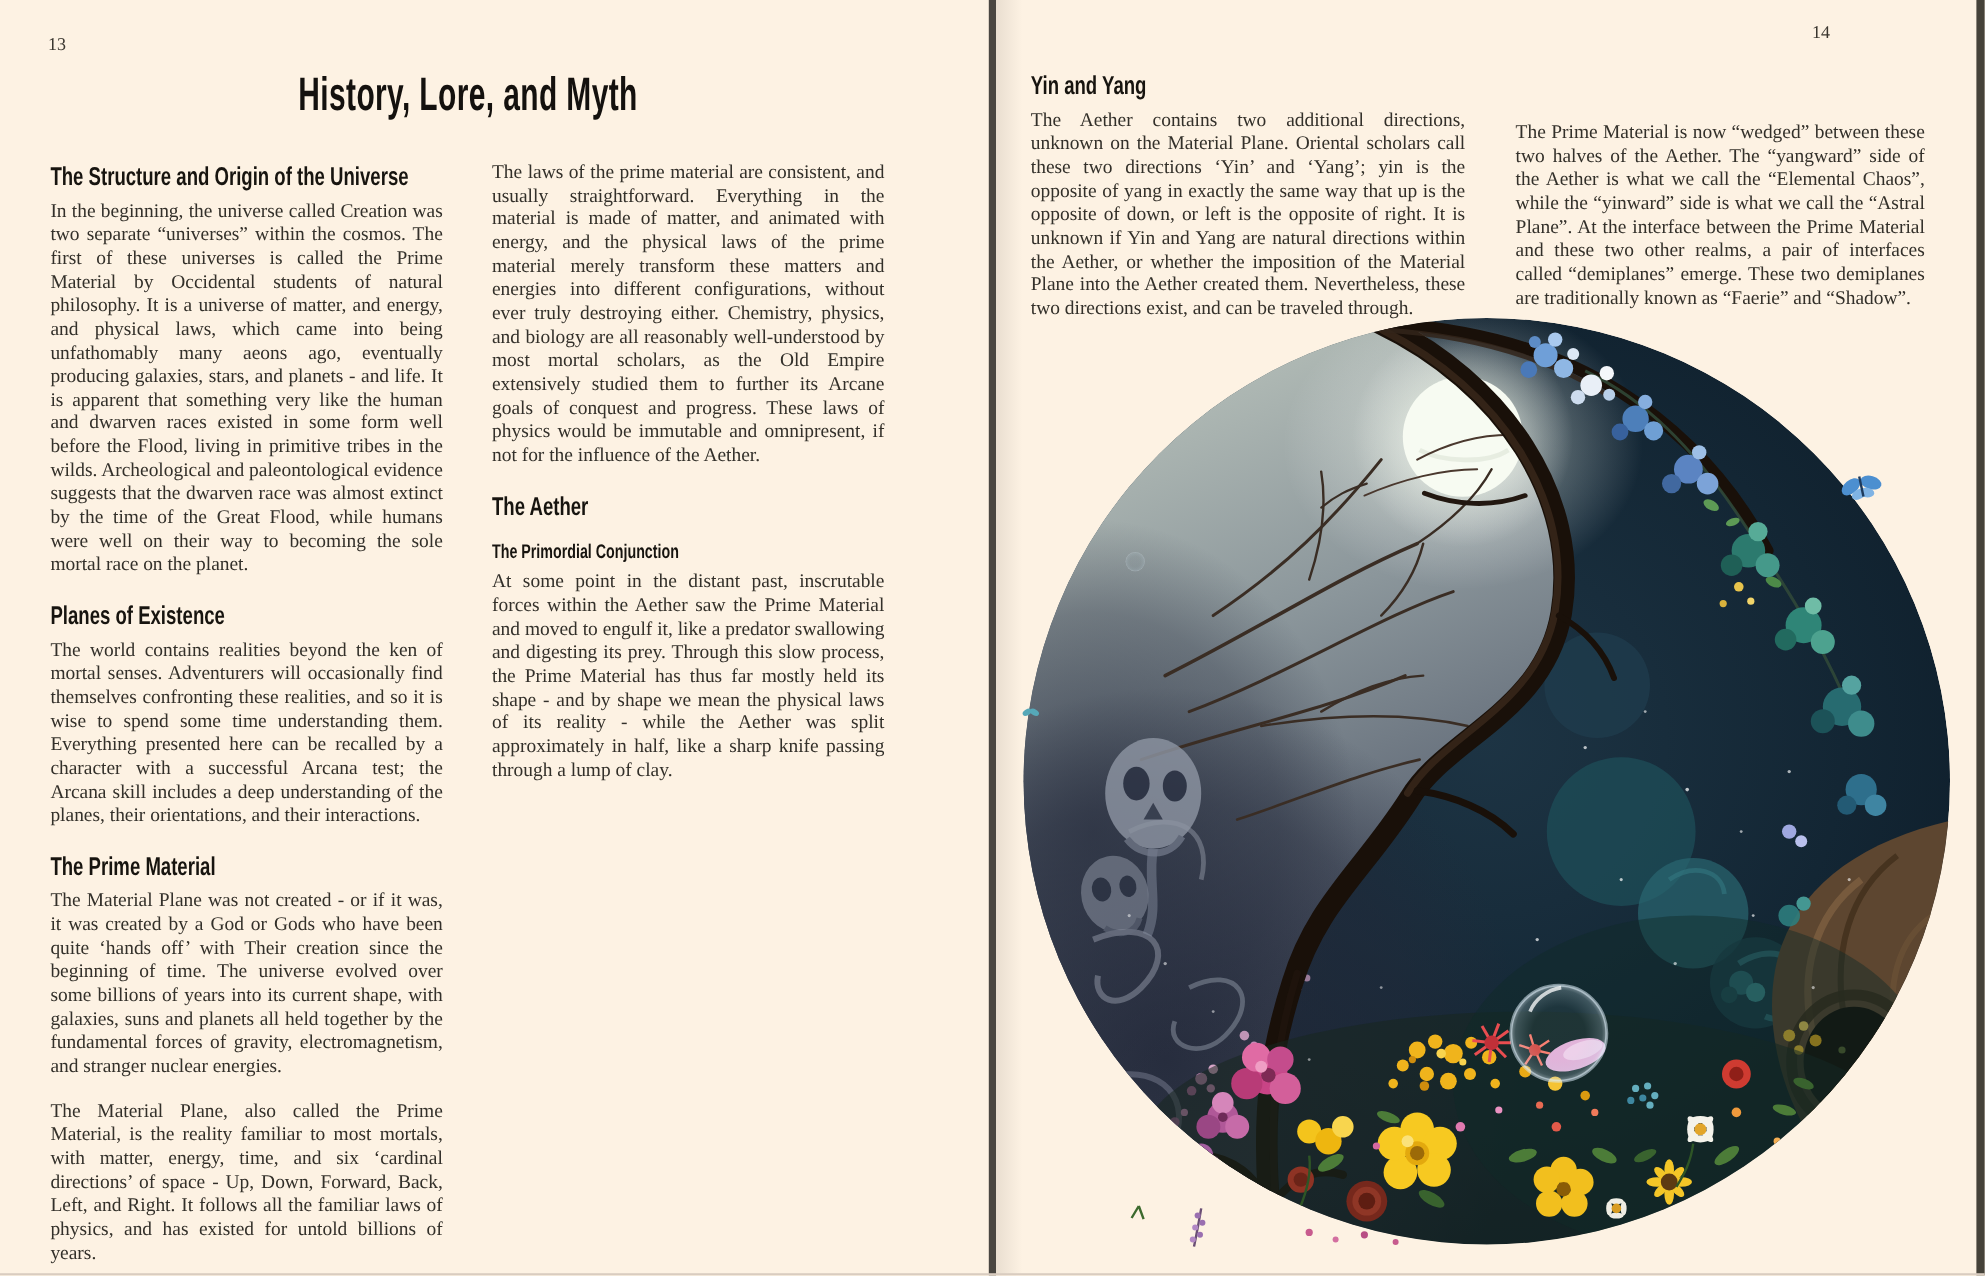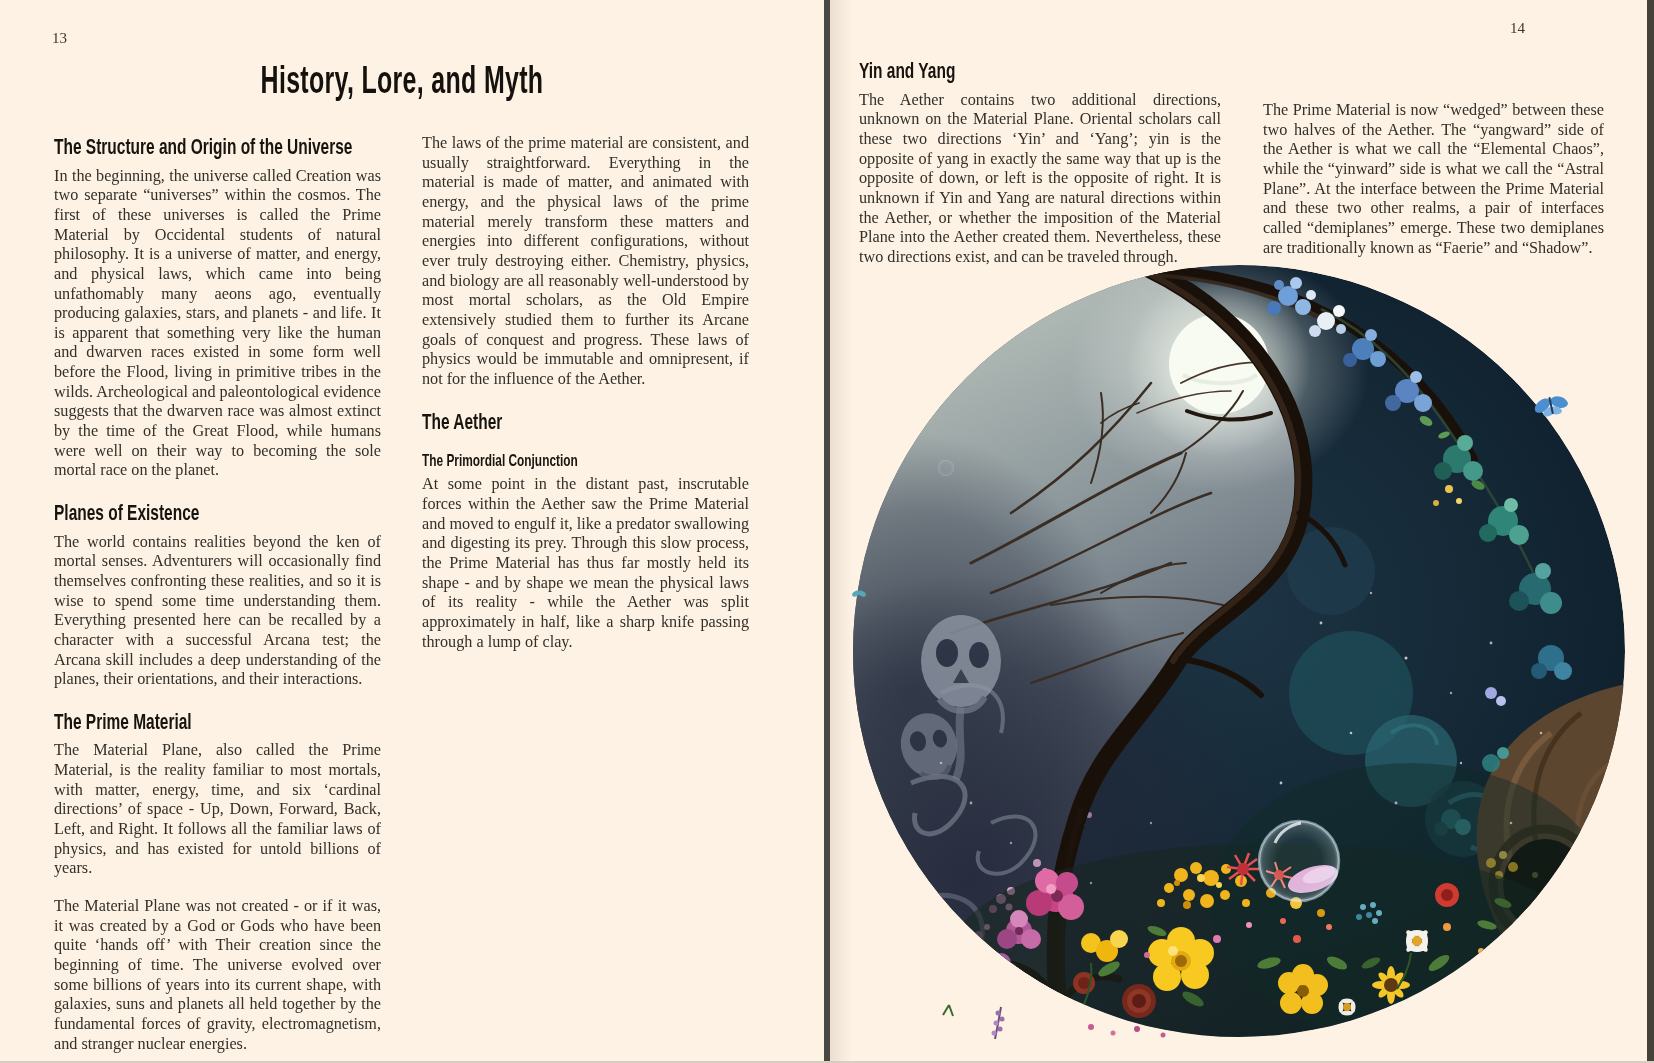--- a/index.html
+++ b/index.html
@@ -33,32 +33,32 @@
   .edge-bottom{position:absolute;left:0;top:1061px;width:1654px;height:2px;background:#d9ccc0;}
   .gutter-shadow{
     position:absolute;left:830px;top:0;width:22px;height:1063px;
     background:linear-gradient(to right,rgba(60,50,40,.10),rgba(60,50,40,0));
   }
   #illus-box{position:absolute;left:851px;top:263px;width:776px;height:776px;}
 </style>
 </head>
 <body>
 
-<div class="page" style="left:12px;width:824px;text-decoration:underline;">
+<div class="page" style="left:0;width:824px;text-decoration:underline;">
   <div class="pagenum" style="left:40px;top:30px;">13</div>
   <h1 class="chapter-title">History, Lore, and Myth</h1>
 
   <div class="col" style="left:42px;top:136px;width:327px;">
     <h2 class="first">The Structure and Origin of the Universe</h2>
     <p>In the beginning, the universe called Creation was two separate “universes” within the cosmos. The first of these universes is called the Prime Material by Occidental students of natural philosophy. It is a universe of matter, and energy, and physical laws, which came into being unfathomably many aeons ago, eventually producing galaxies, stars, and planets - and life. It is apparent that something very like the human and dwarven races existed in some form well before the Flood, living in primitive tribes in the wilds. Archeological and paleontological evidence suggests that the dwarven race was almost extinct by the time of the Great Flood, while humans were well on their way to becoming the sole mortal race on the planet.</p>
     <h2>Planes of Existence</h2>
     <p>The world contains realities beyond the ken of mortal senses. Adventurers will occasionally find themselves confronting these realities, and so it is wise to spend some time understanding them. Everything presented here can be recalled by a character with a successful Arcana test; the Arcana skill includes a deep understanding of the planes, their orientations, and their interactions.</p>
     <h2>The Prime Material</h2>
+    <p>The Material Plane was not created - or if it was, it was created by a God or Gods who have been quite ‘hands off’ with Their creation since the beginning of time. The universe evolved over some billions of years into its current shape, with galaxies, suns and planets all held together by the fundamental forces of gravity, electromagnetism, and stranger nuclear energies.</p>
     <p>The Material Plane, also called the Prime Material, is the reality familiar to most mortals, with matter, energy, time, and six ‘cardinal directions’ of space - Up, Down, Forward, Back, Left, and Right. It follows all the familiar laws of physics, and has existed for untold billions of years.</p>
-    <p>The Material Plane was not created - or if it was, it was created by a God or Gods who have been quite ‘hands off’ with Their creation since the beginning of time. The universe evolved over some billions of years into its current shape, with galaxies, suns and planets all held together by the fundamental forces of gravity, electromagnetism, and stranger nuclear energies.</p>
   </div>
 
   <div class="col" style="left:410px;top:134px;width:327px;">
     <p>The laws of the prime material are consistent, and usually straightforward. Everything in the material is made of matter, and animated with energy, and the physical laws of the prime material merely transform these matters and energies into different configurations, without ever truly destroying either. Chemistry, physics, and biology are all reasonably well-understood by most mortal scholars, as the Old Empire extensively studied them to further its Arcane goals of conquest and progress. These laws of physics would be immutable and omnipresent, if not for the influence of the Aether.</p>
     <h2>The Aether</h2>
     <h3>The Primordial Conjunction</h3>
     <p>At some point in the distant past, inscrutable forces within the Aether saw the Prime Material and moved to engulf it, like a predator swallowing and digesting its prey. Through this slow process, the Prime Material has thus far mostly held its shape - and by shape we mean the physical laws of its reality - while the Aether was split approximately in half, like a sharp knife passing through a lump of clay.</p>
   </div>
 </div>
 

